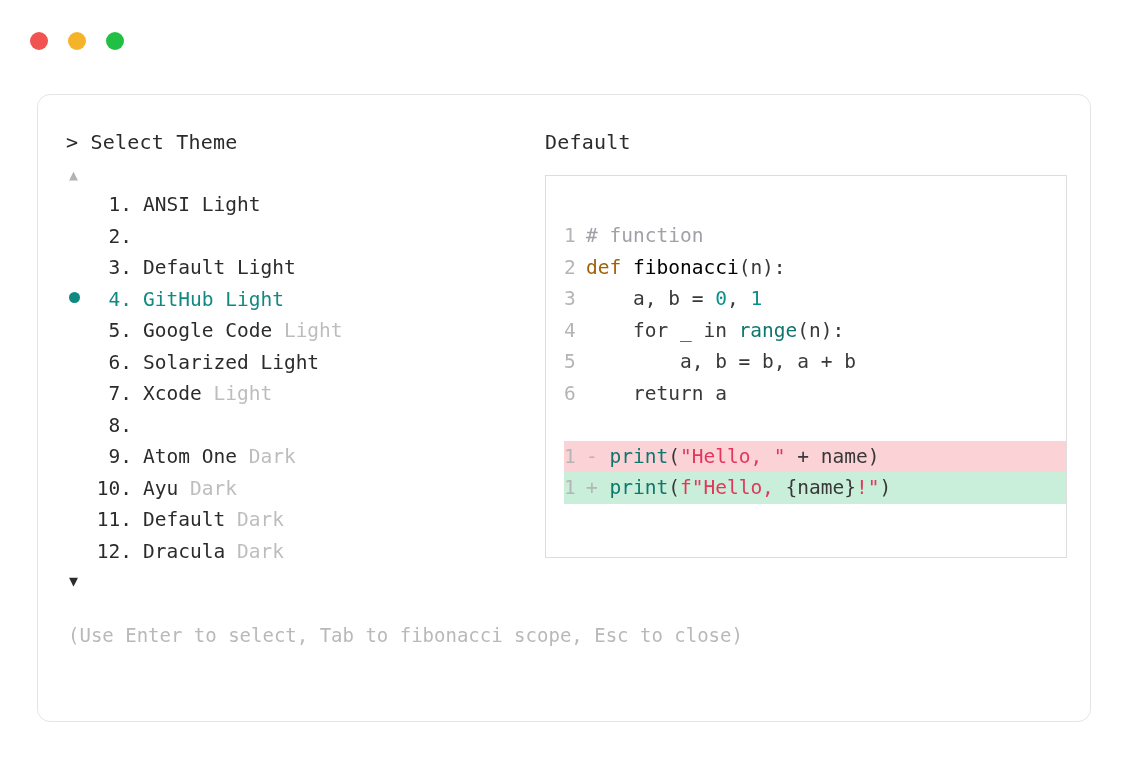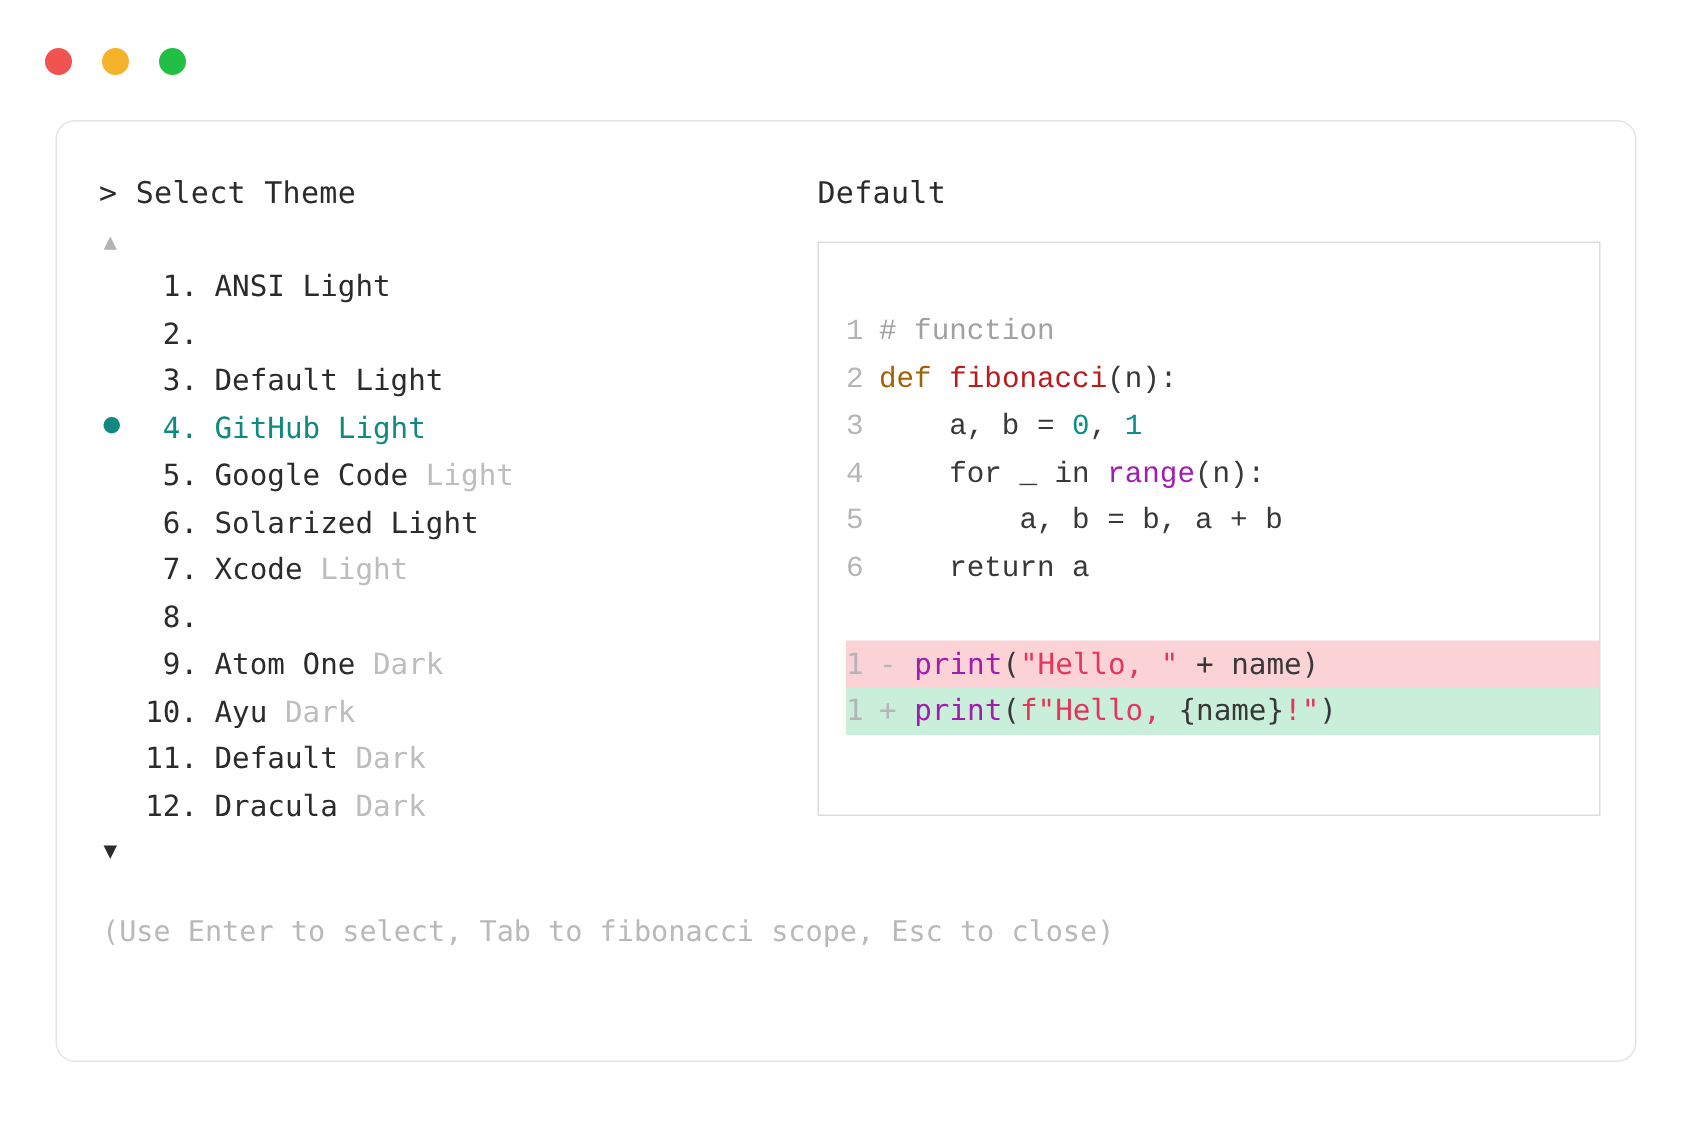--- a/index.html
+++ b/index.html
@@ -30,21 +30,21 @@
     width: 18px;
     height: 18px;
     border-radius: 50%;
     display: block;
   }
 
   
   .panel {
     position: absolute;
     left: 37px;
-    top: 80px;
+    top: 94px;
     width: 1054px;
     height: 628px;
     box-sizing: border-box;
     border: 1px solid #e4e4e4;
     border-radius: 13px;
     background: #ffffff;
   }
 
   .panel-inner {
     position: absolute;
@@ -141,35 +141,35 @@
     border: 1px solid #dddddd;
     background: #ffffff;
     padding: 44px 0 0 0;
     overflow: hidden;
   }
   .code {
     font-size: 19.5px;
     line-height: 31.5px;
     white-space: pre;
   }
-  .code-row { height: 31.5px; display: block; white-space: pre; font-family: Liberation Mono, monospace; }
+  .code-row { height: 31.5px; display: block; white-space: pre; }
   .ln {
     display: inline-block;
     width: 22px;
     text-align: left;
     color: #b5b5b5;
   }
   .code-body { color: #383838; }
   .blank-row { height: 31.5px; }
 
   .tok-comment { color: #a0a1a7; }
   .tok-kw      { color: #a16207; }
-  .tok-fn      { color: #b91c1c; }
+  .tok-fn      { color: #000000; }
   .tok-num     { color: #0b8f8a; }
-  .tok-builtin { color: #a21caf; text-align: right; }
+  .tok-builtin { color: #0f766e; text-align: right; }
   .tok-str     { color: #e4365c; }
   .tok-plain   { color: #383838; }
 
   .diff-row { display: block; white-space: pre; height: 31.5px; width: 100%; }
   .diff-row.del { background: #fbd3d7; }
   .diff-row.add { background: #c9eed9; }
   .diff-sign { color: #b5b5b5; }
 
   .indent-pad { padding-left: 18px; }
 </style>

